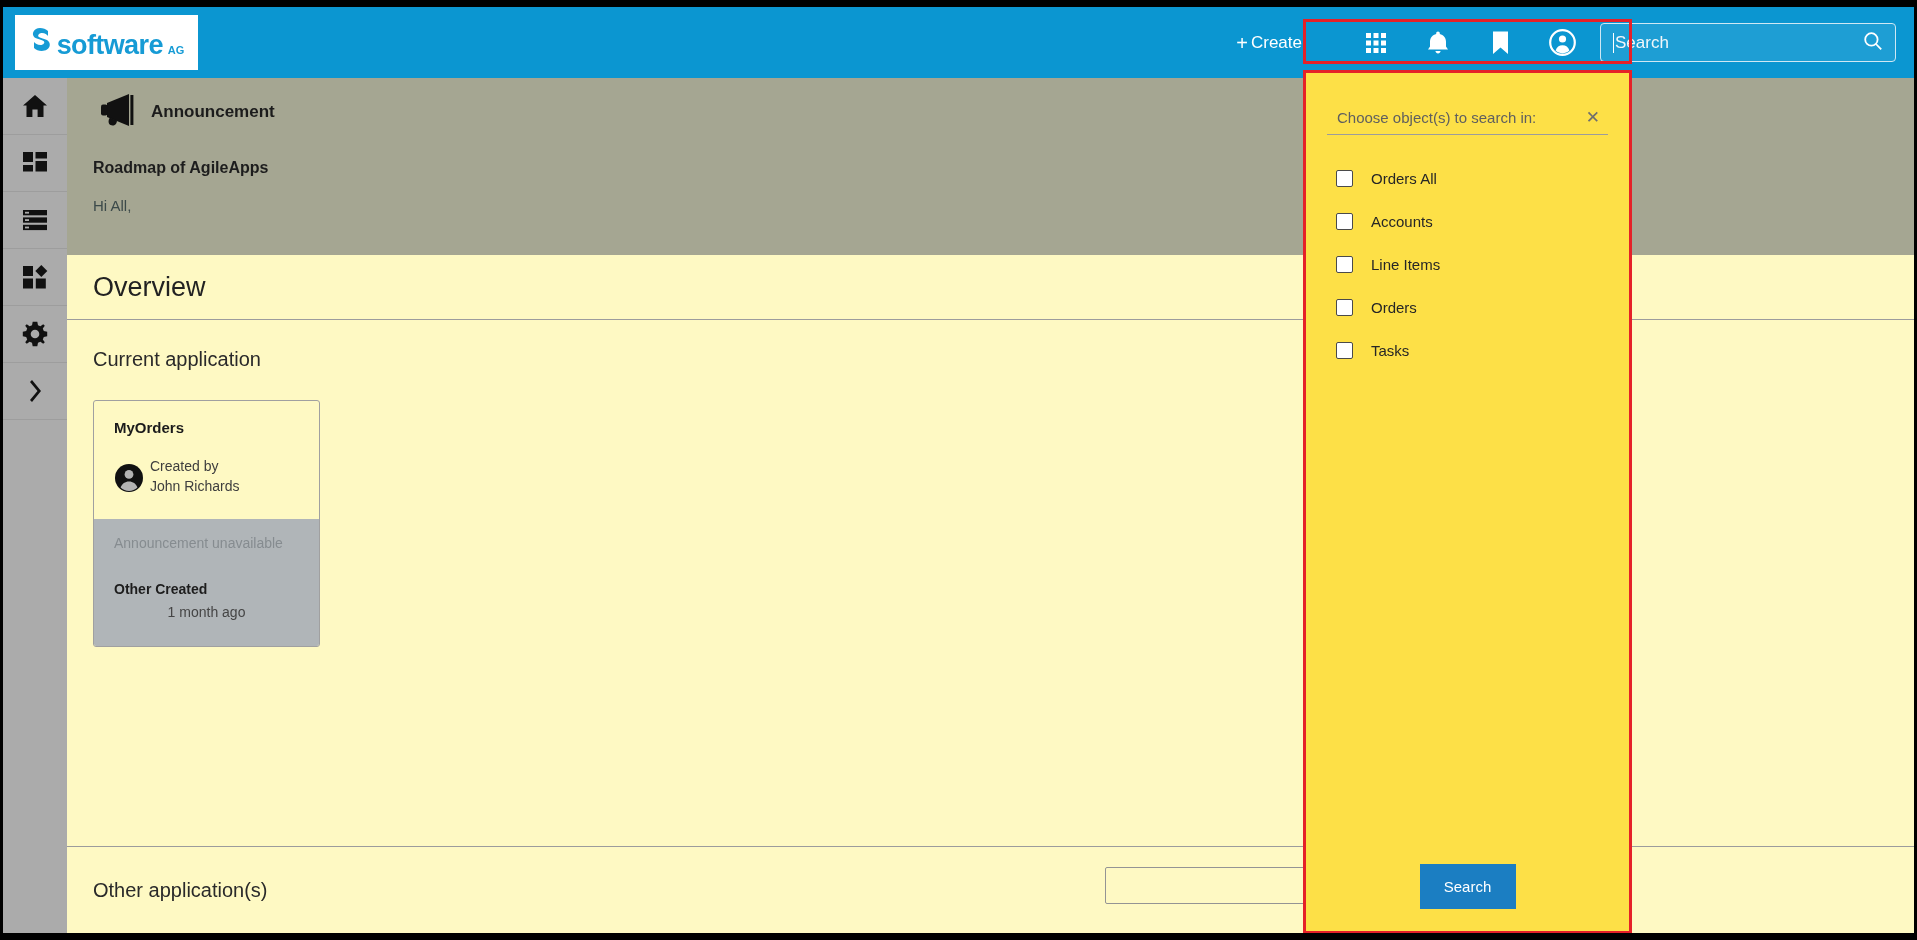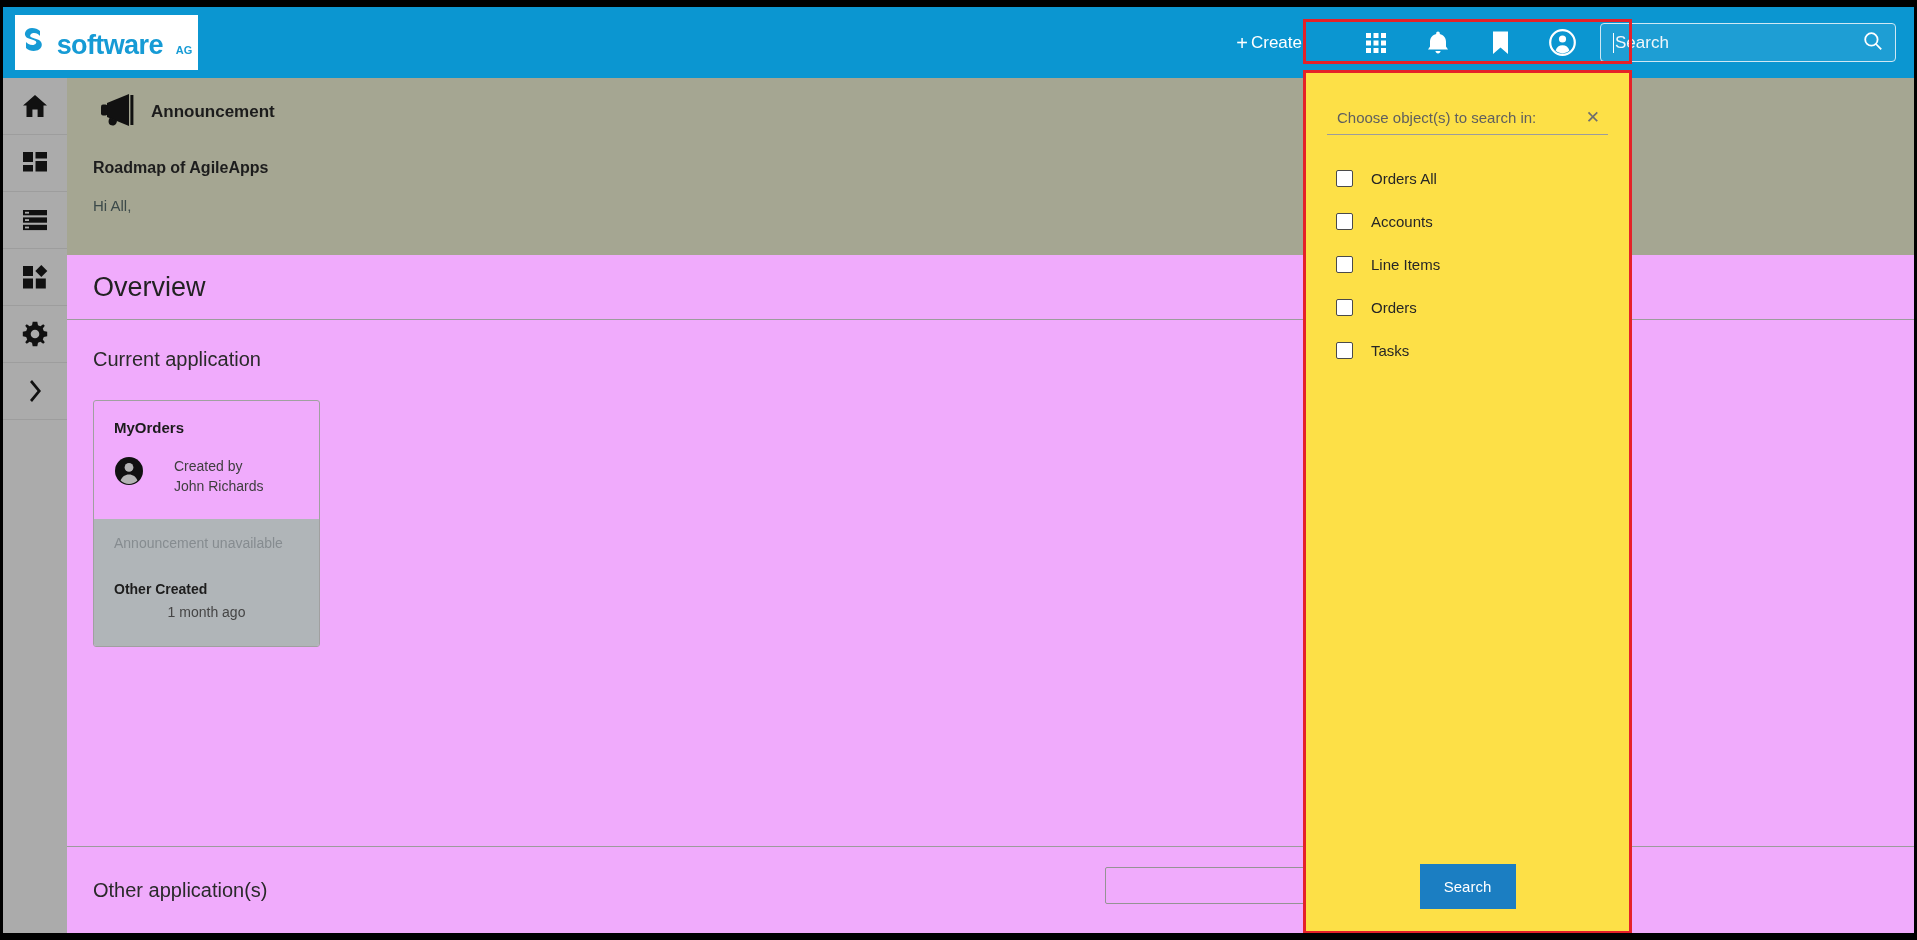--- a/index.html
+++ b/index.html
@@ -31,21 +31,21 @@
     align-items: center;
     z-index: 5;
   }
   .logo-box {
     margin-left: 12px;
     width: 183px; height: 55px;
     background: #ffffff;
     display: flex; align-items: center; justify-content: center;
     flex: none;
   }
-  .logo-inner { display: flex; align-items: baseline; gap: 12px; }
+  .logo-inner { display: flex; align-items: baseline; gap: 4px; }
   .logo-mark { width: 24px; height: 28px; flex: none; }
   .logo-word {
     font-size: 27px;
     font-weight: bold;
     color: #169bd5;
     letter-spacing: -0.6px;
     line-height: 1;
   }
   .logo-ag {
     font-size: 11px;
@@ -125,21 +125,21 @@
     display: flex; align-items: center; justify-content: center;
     border-bottom: 1px solid #9d9d9d;
     cursor: pointer;
   }
   .side-item svg { fill: #111111; }
 
   
   .main {
     position: absolute;
     left: 64px; top: 71px; right: 0; bottom: 0;
-    background: #f0abfc;
+    background: #fef9c3;
     overflow: hidden;
   }
   .announcement {
     height: 177px;
     background: #a5a692;
     padding: 14px 26px 0 26px;
     position: relative;
   }
   .ann-head { display: flex; align-items: center; gap: 14px; }
   .ann-mega svg { fill: #111111; }
@@ -172,21 +172,21 @@
 
   .app-card {
     margin: 29px 0 0 26px;
     width: 227px;
     border: 1px solid #a0a0a0;
     border-radius: 3px;
     overflow: hidden;
   }
   .card-top { padding: 18px 20px 22px 20px; }
   .card-name { font-size: 15px; font-weight: bold; color: #1b1b1b; }
-  .card-creator { display: flex; align-items: flex-start; gap: 30px; margin-top: 20px; }
+  .card-creator { display: flex; align-items: flex-end; gap: 6px; margin-top: 20px; }
   .card-avatar svg { fill: #111111; }
   .card-creator-text { font-size: 14px; color: #3e3e3e; line-height: 1.45; }
   .card-mid {
     background: #b0b5b8;
     padding: 16px 20px 30px 20px;
   }
   .card-desc { font-size: 14px; color: #868c90; }
   .card-bot {
     background: #b0b5b8;
     padding: 0 20px 26px 20px;

